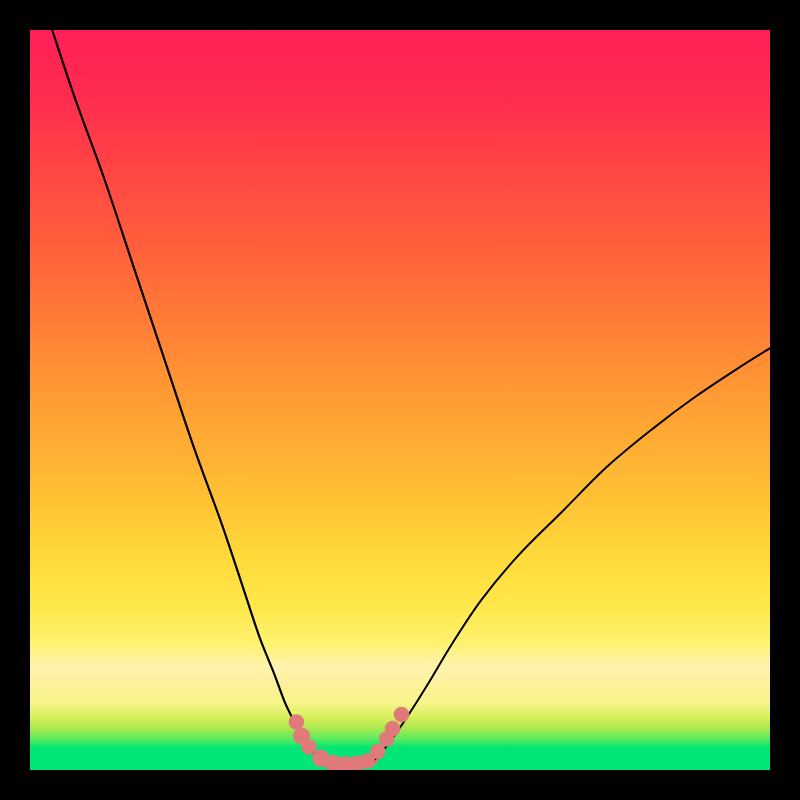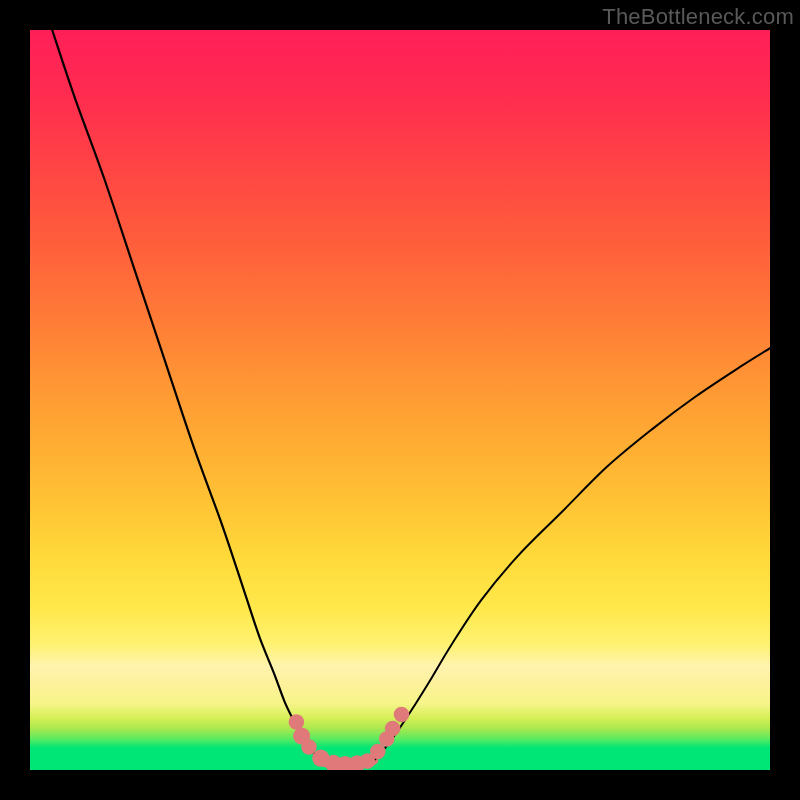--- a/index.html
+++ b/index.html
@@ -83,14 +83,13 @@
           <circle cx="315.24" cy="734.45" r="8.55" fill="#e07a7a"></circle>
           <circle cx="327.08" cy="733.71" r="8.55" fill="#e07a7a"></circle>
           <circle cx="337.44" cy="731.12" r="7.77" fill="#e07a7a"></circle>
           <circle cx="347.80" cy="721.50" r="7.77" fill="#e07a7a"></circle>
           <circle cx="356.68" cy="708.92" r="7.77" fill="#e07a7a"></circle>
           <circle cx="362.60" cy="698.56" r="7.77" fill="#e07a7a"></circle>
           <circle cx="371.48" cy="684.50" r="7.77" fill="#e07a7a"></circle>
         </g>
     </svg>
   </div>
-  <div class="watermark">TheBottleneck.com</div>
 </div>
 
 </body></html>

